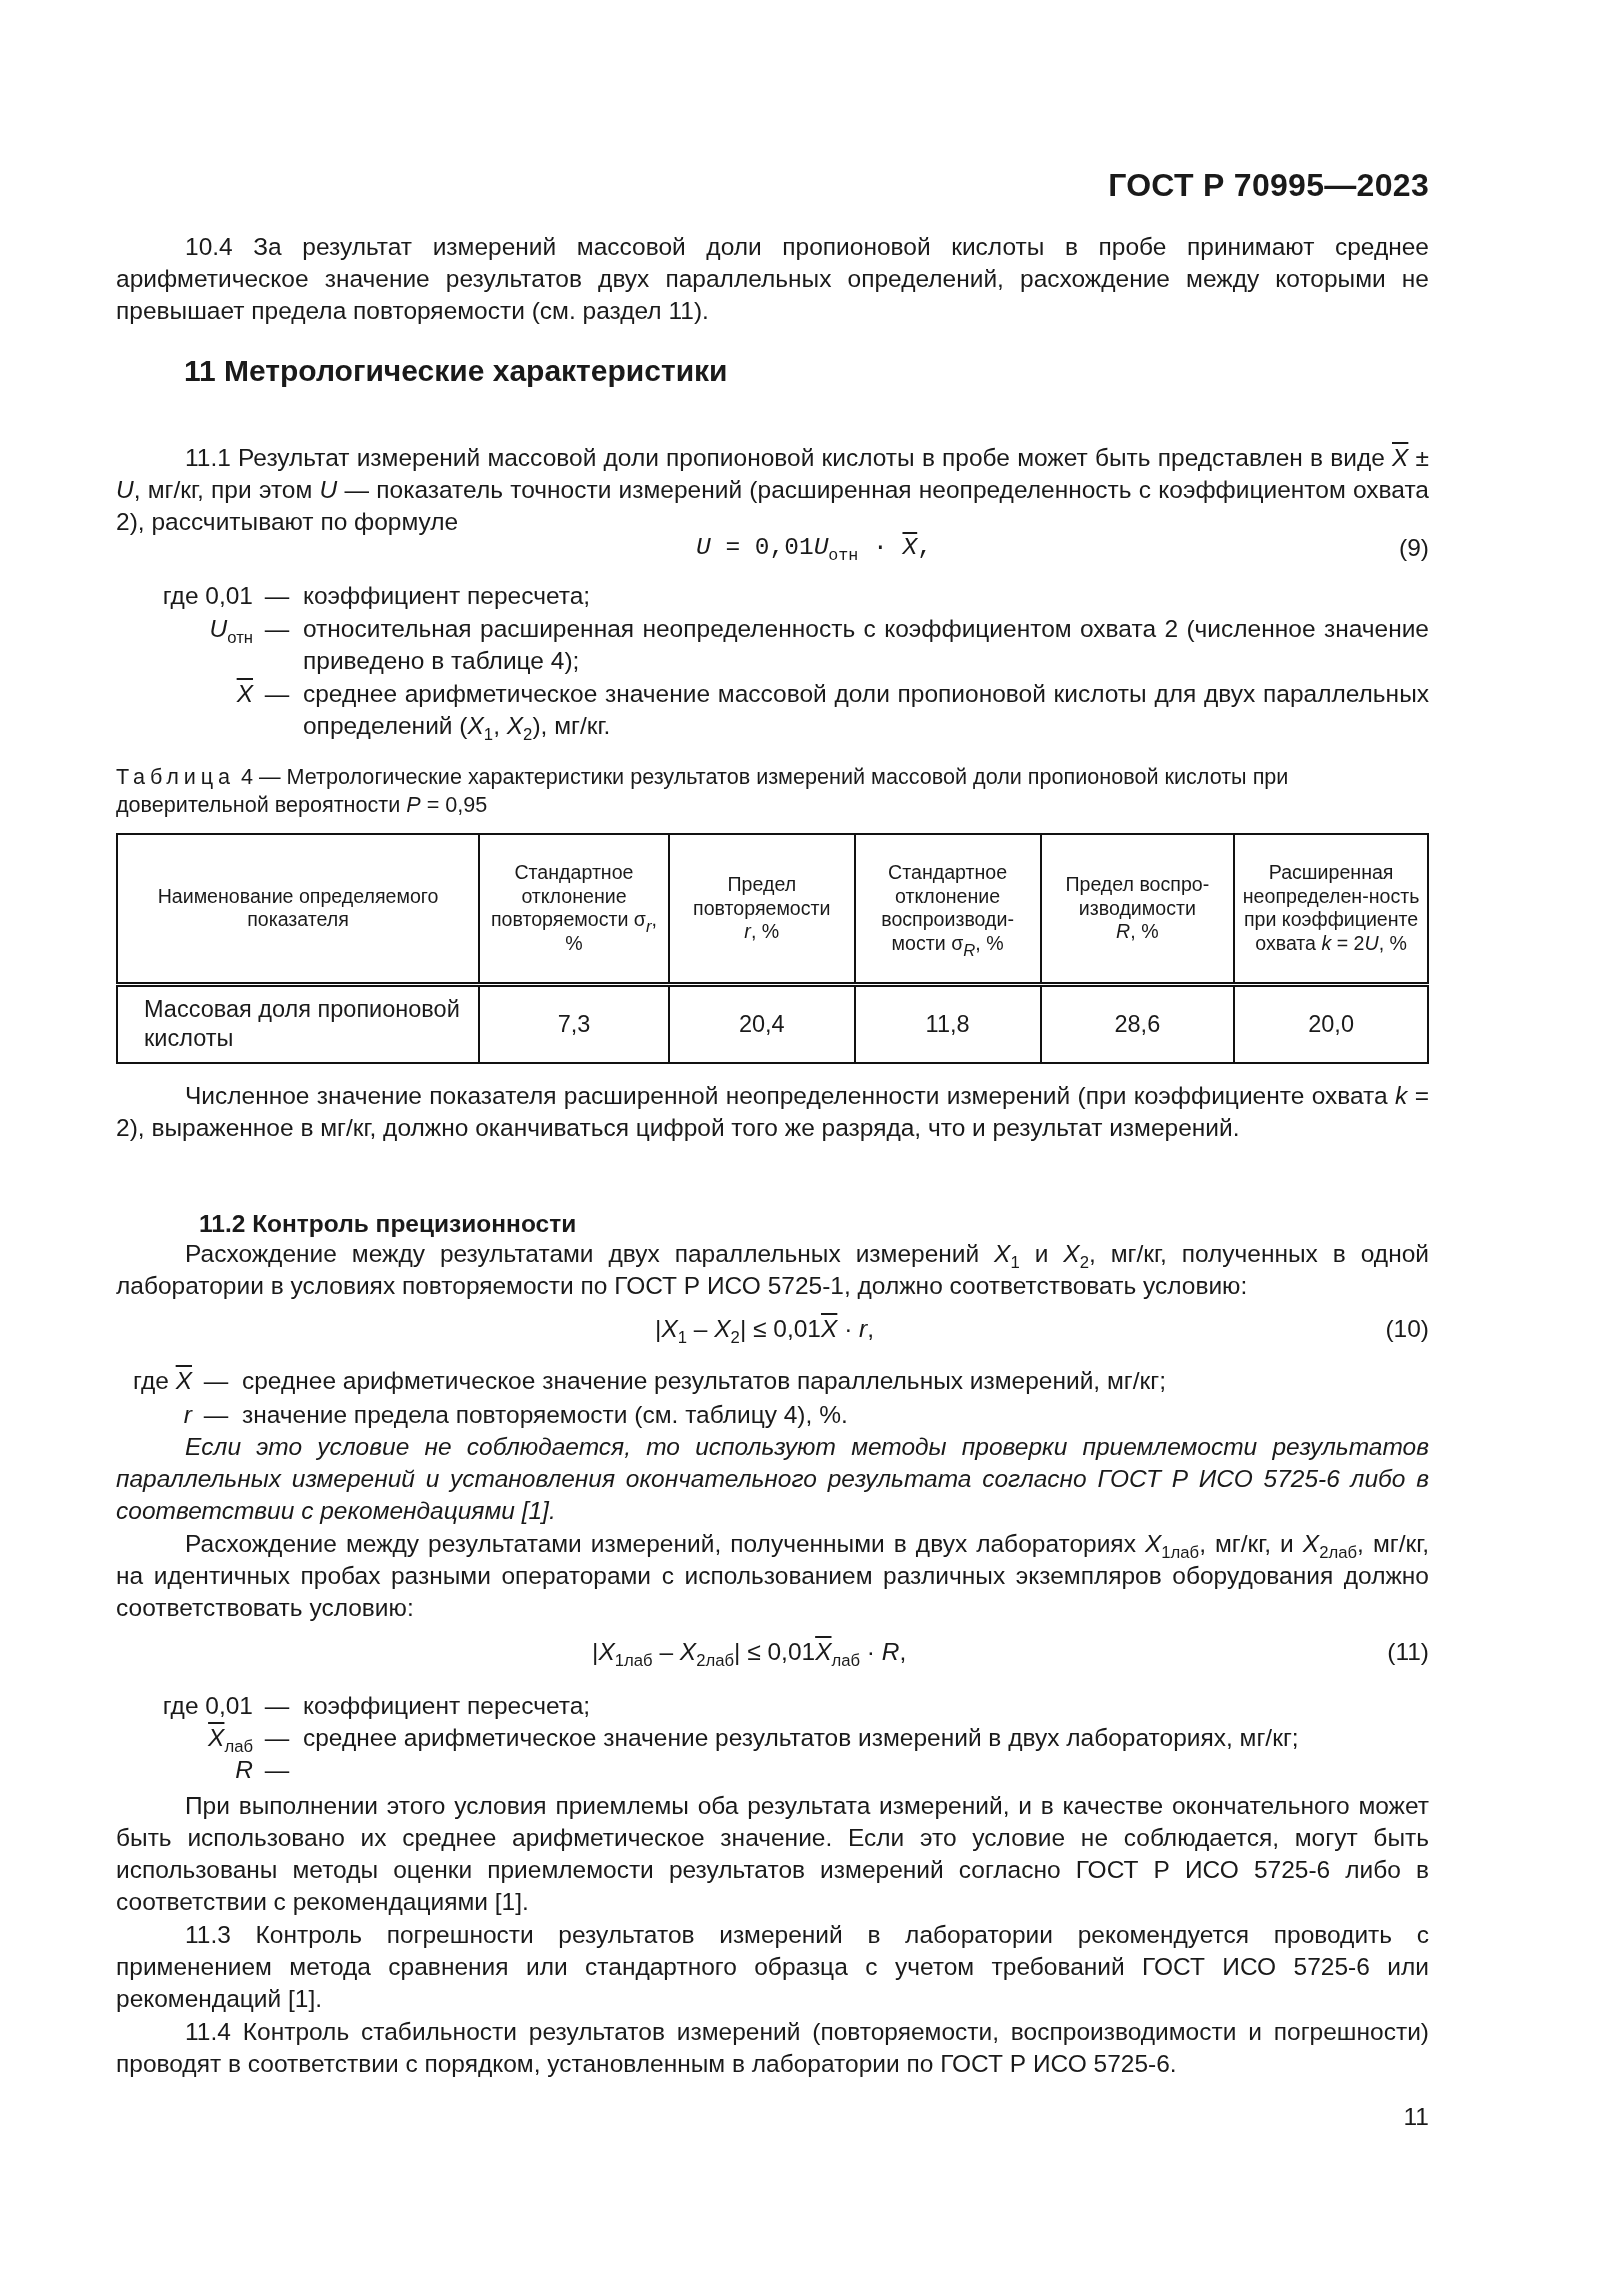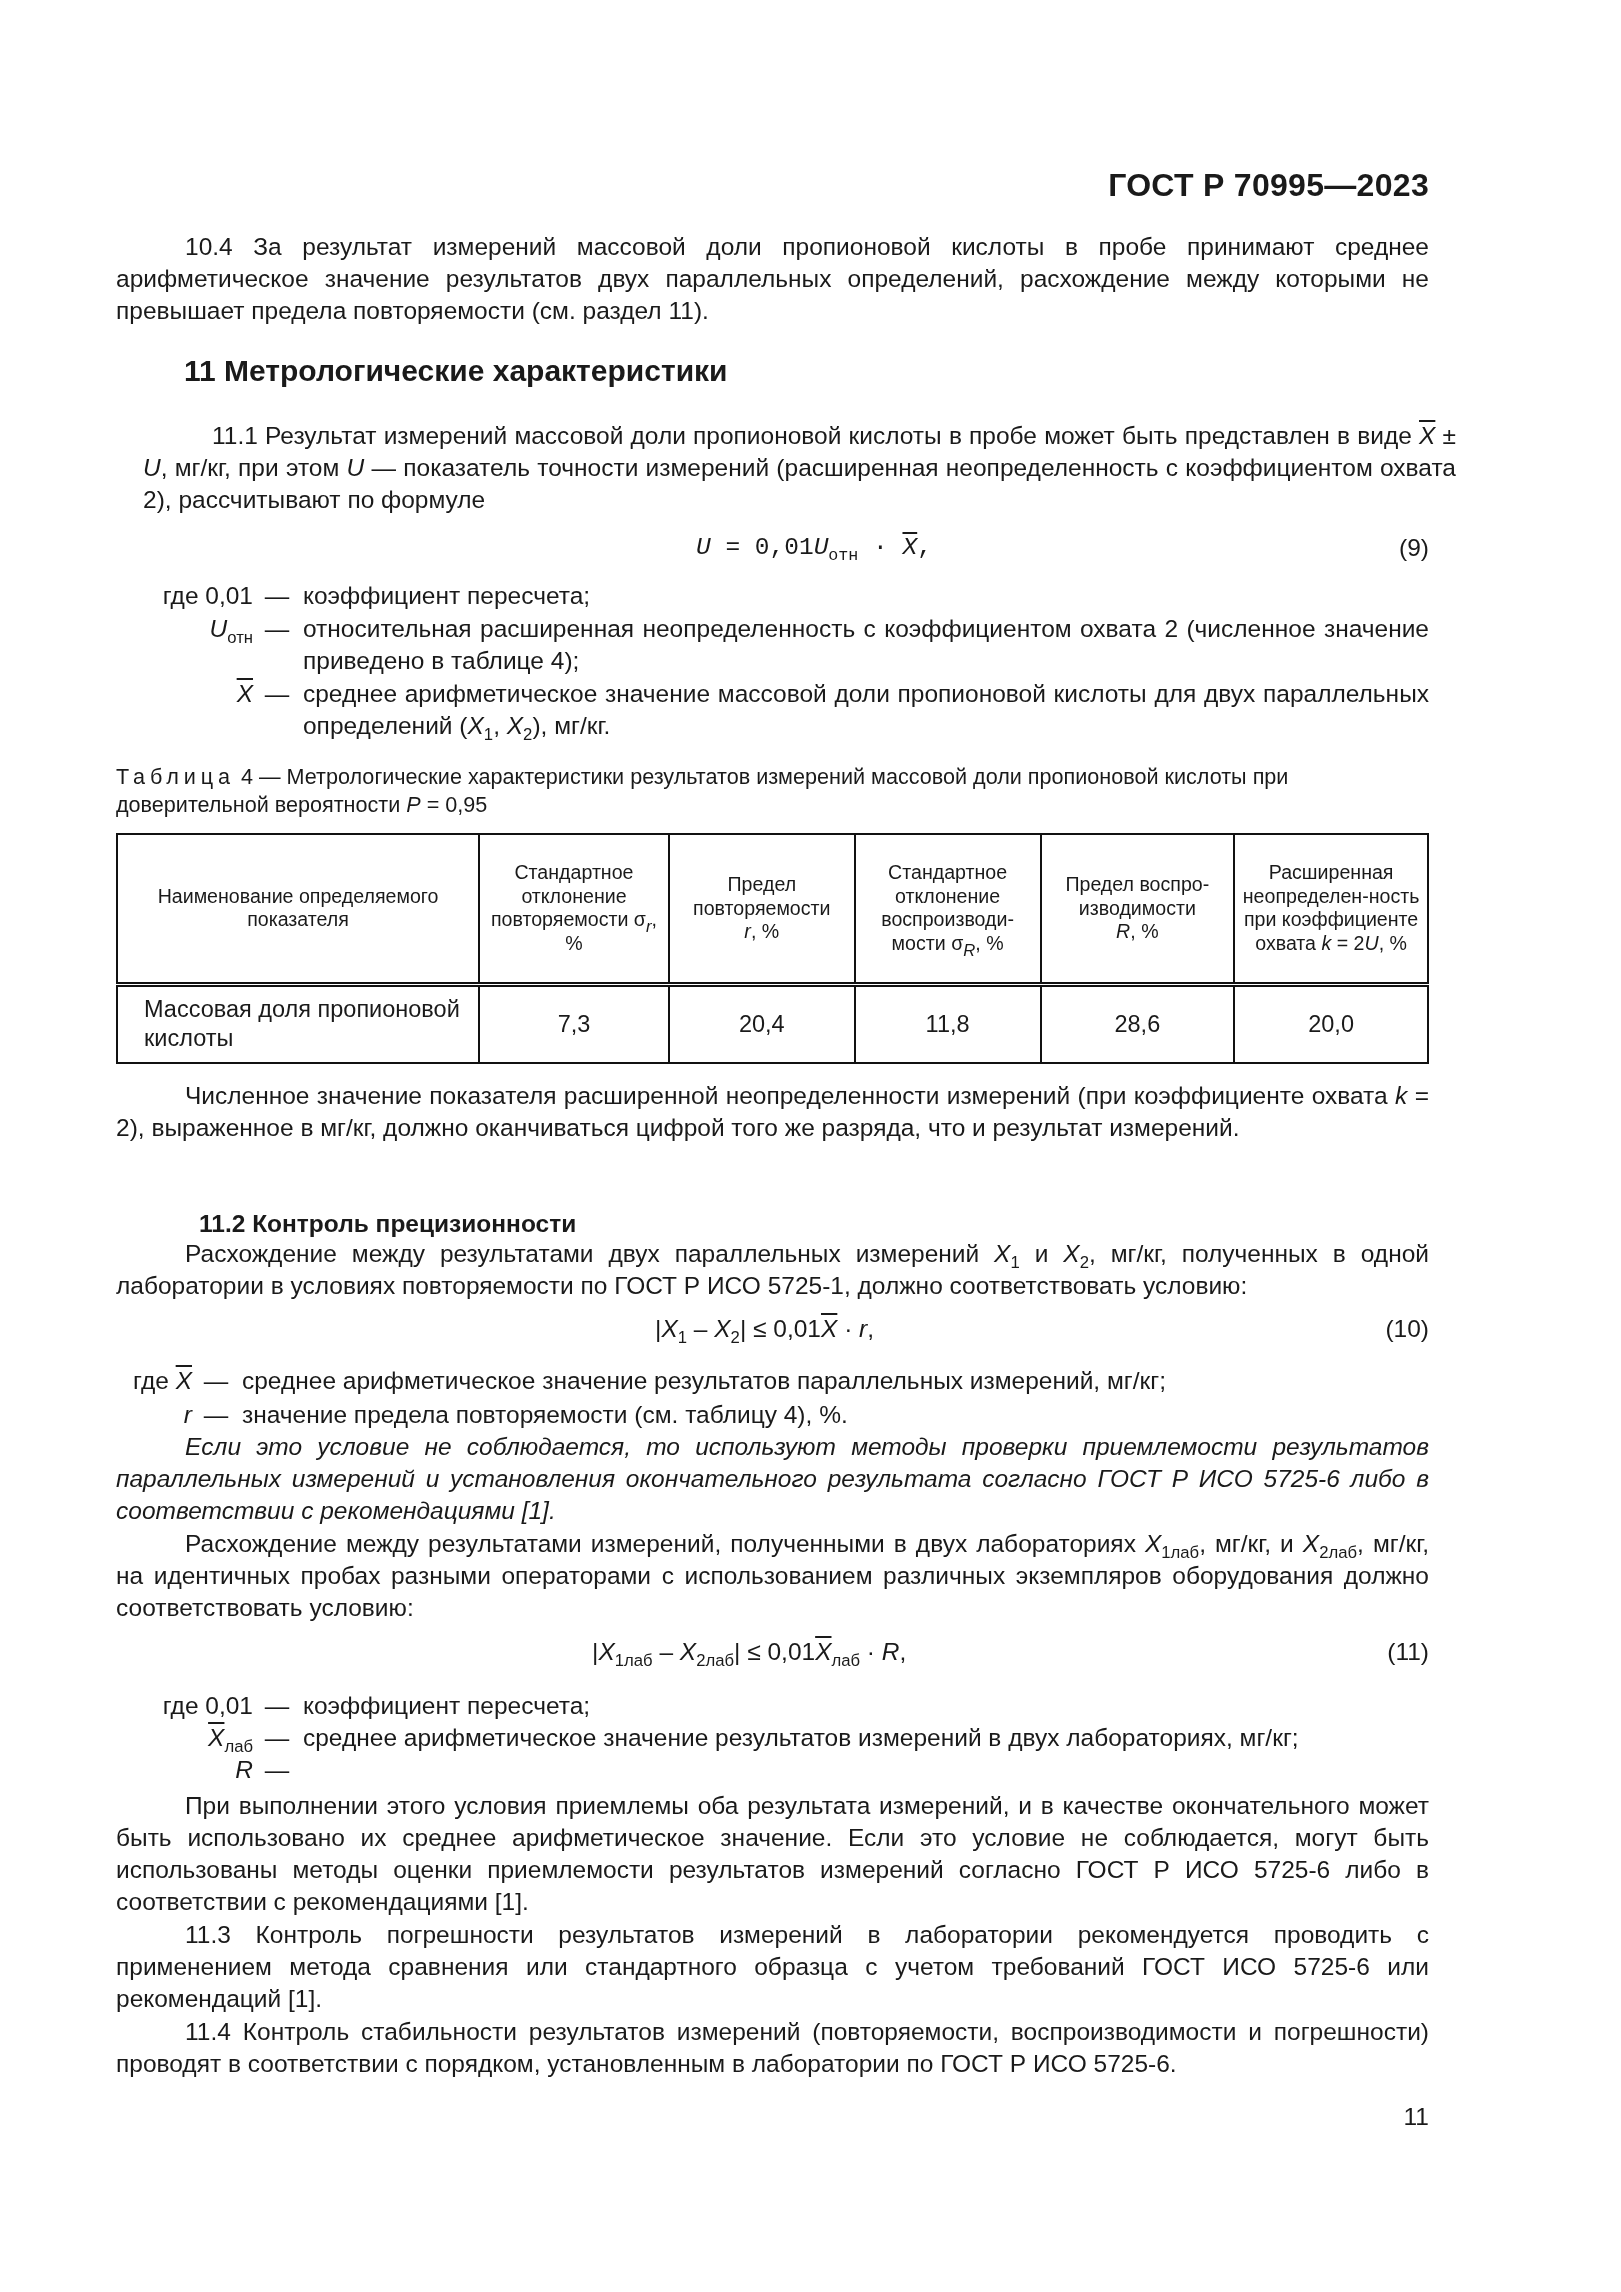--- a/index.html
+++ b/index.html
@@ -35,21 +35,21 @@
 </style>
 </head>
 <body>
 
 <div class="hdr">ГОСТ Р 70995—2023</div>
 
 <p class="p" style="top:231px;"><span class="ind"></span><span>10.4 За результат измерений массовой доли пропионовой кислоты в пробе принимают среднее арифметическое значение результатов двух параллельных определений, расхождение между которыми не превышает предела повторяемости (см. раздел 11).</span></p>
 
 <h1 class="h1">11 Метрологические характеристики</h1>
 
-<p class="p" style="top:420px;margin-left:27px;"><span class="ind"></span><span>11.1 Результат измерений массовой доли пропионовой кислоты в пробе может быть представлен в виде </span><i class="ov">X</i><span> ± </span><i>U</i><span>, мг/кг, при этом </span><i>U</i><span> — показатель точности измерений (расширенная неопределенность с коэффициентом охвата 2), рассчитывают по формуле</span></p>
+<p class="p" style="top:442px;"><span class="ind"></span><span>11.1 Результат измерений массовой доли пропионовой кислоты в пробе может быть представлен в виде </span><i class="ov">X</i><span> ± </span><i>U</i><span>, мг/кг, при этом </span><i>U</i><span> — показатель точности измерений (расширенная неопределенность с коэффициентом охвата 2), рассчитывают по формуле</span></p>
 
 <div class="formula" style="left:696px; top:532px;font-family:Liberation Mono, monospace;"><i>U</i><span> = 0,01</span><i>U</i><sub>отн</sub><span> · </span><i class="ov">X</i><span>,</span></div>
 <div class="eqno" style="top:532px;">(9)</div>
 
 <div class="defs" style="top:580px;">
   <div class="def-row">
     <span class="def-sym" style="width:137px;">где 0,01</span>
     <span class="def-dash">—</span>
     <span class="def-text">коэффициент пересчета;</span>
   </div>

